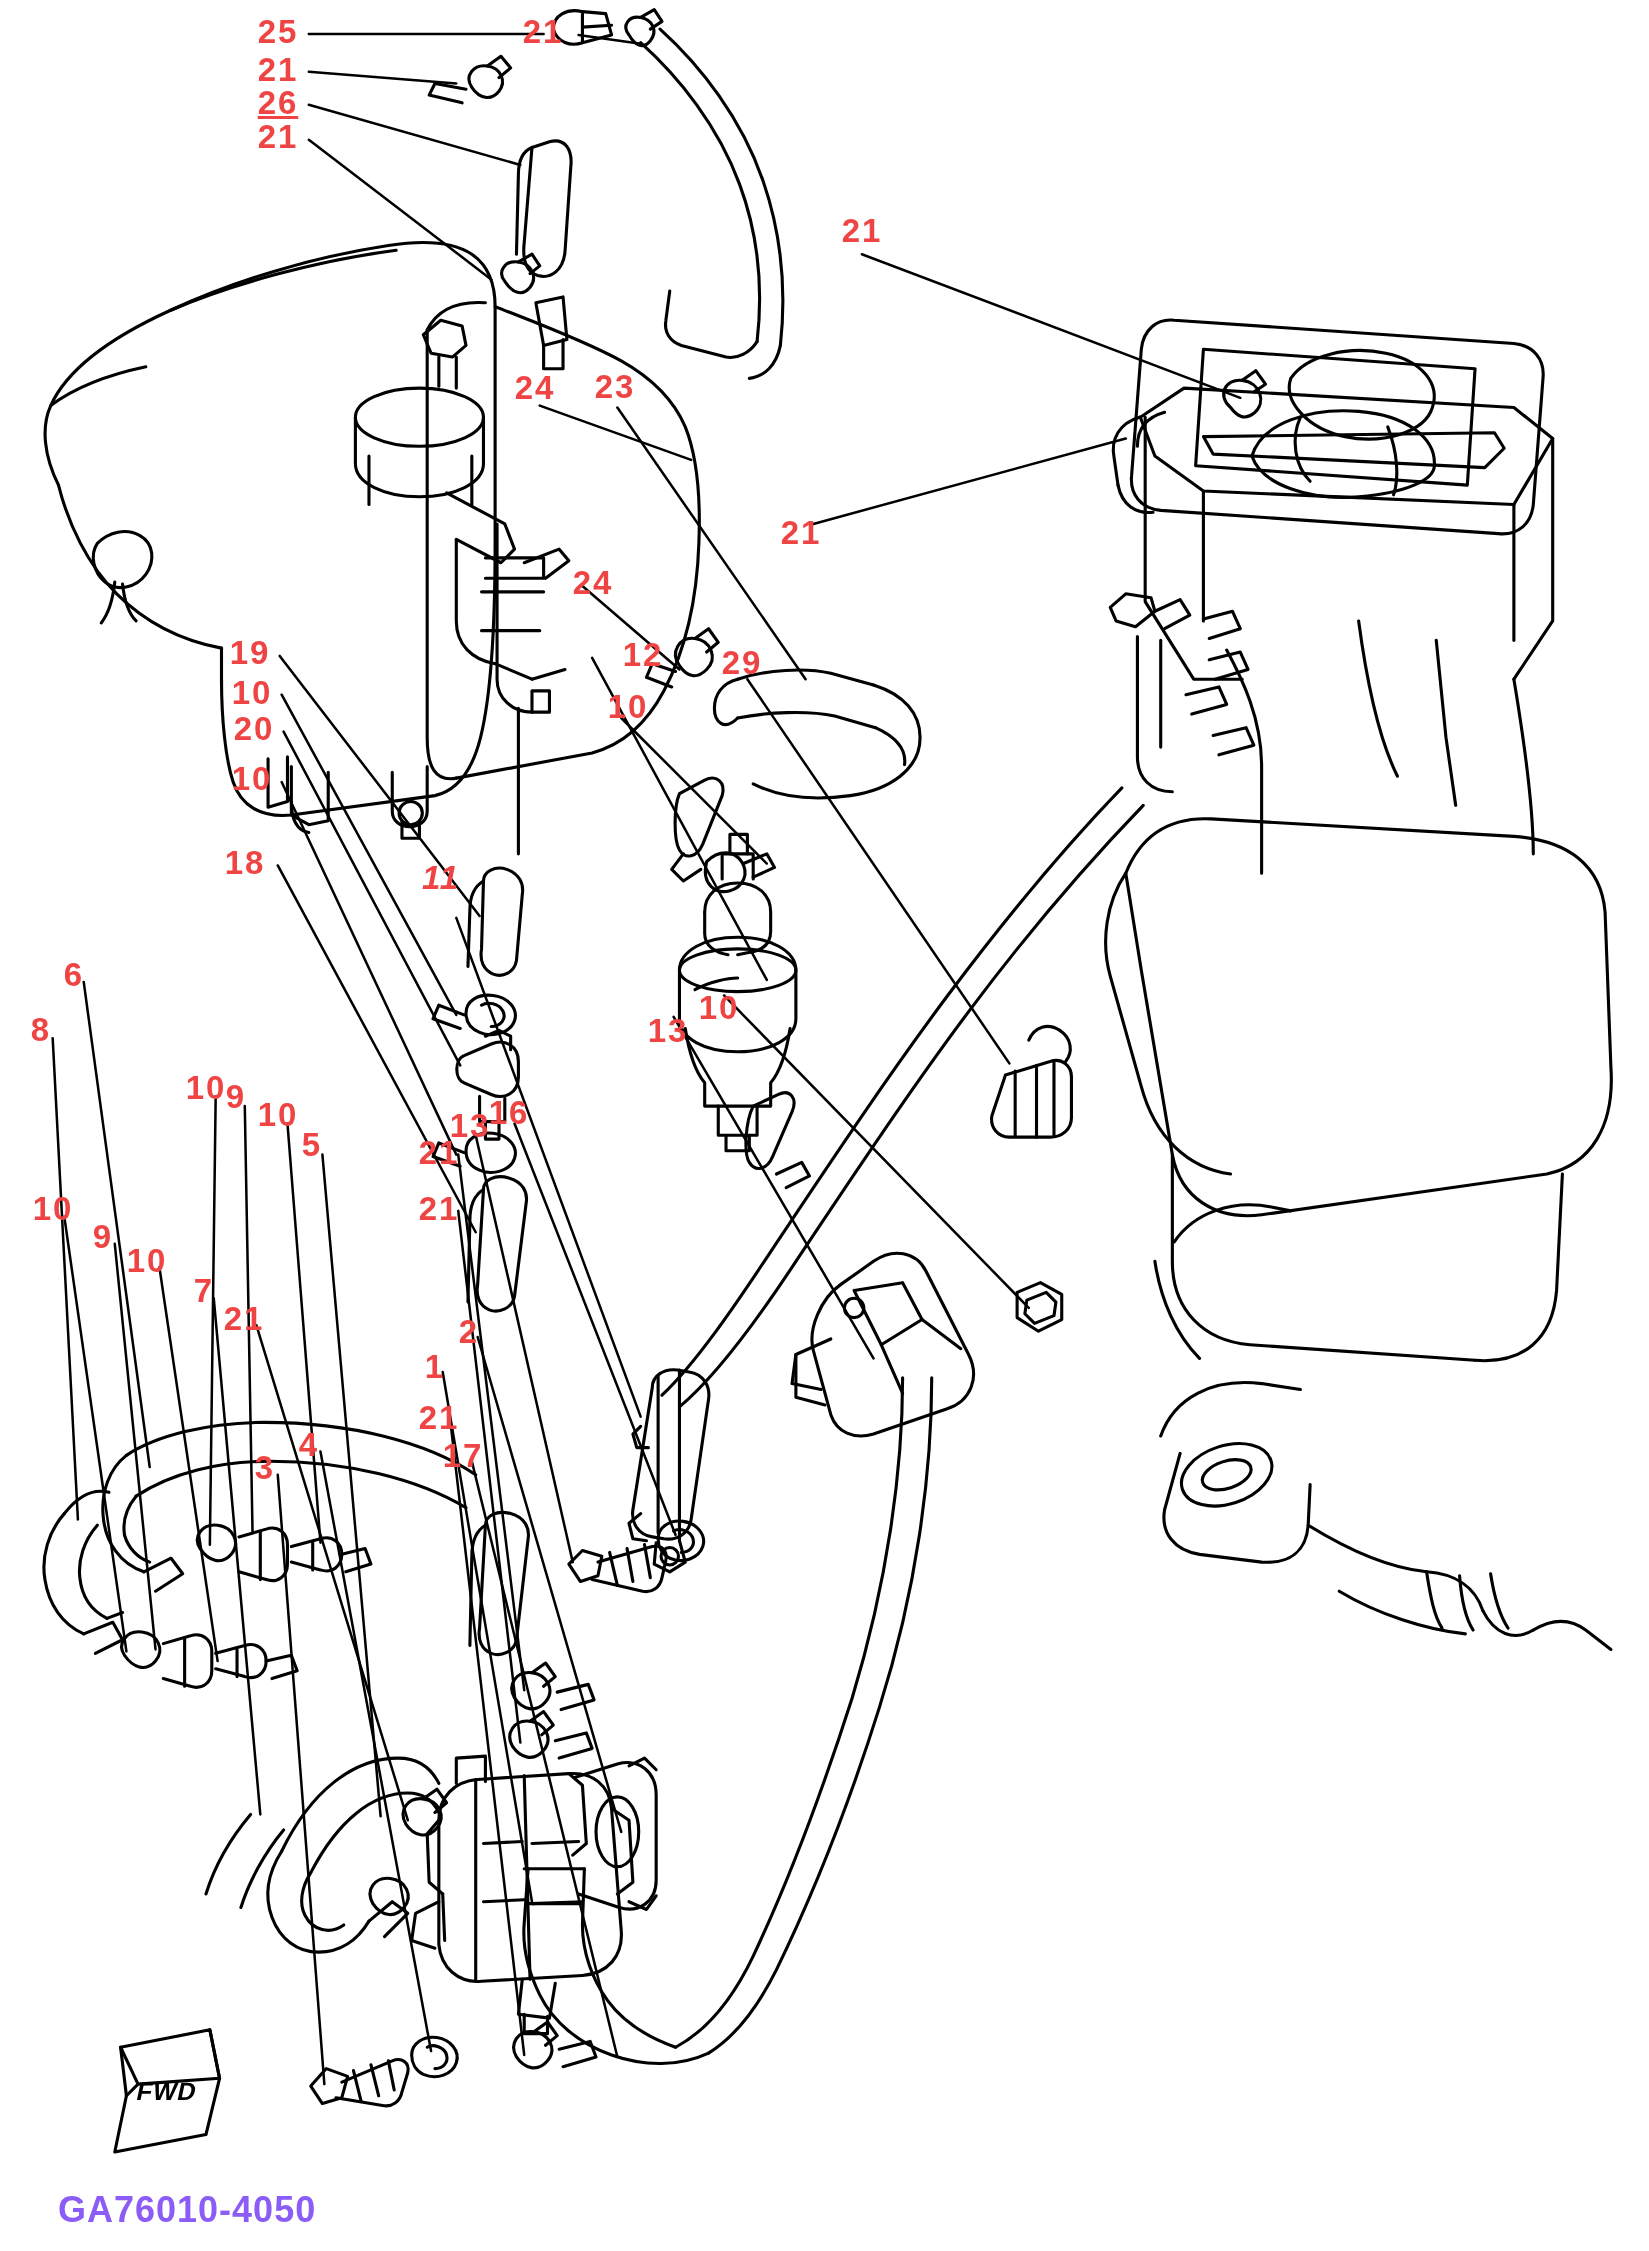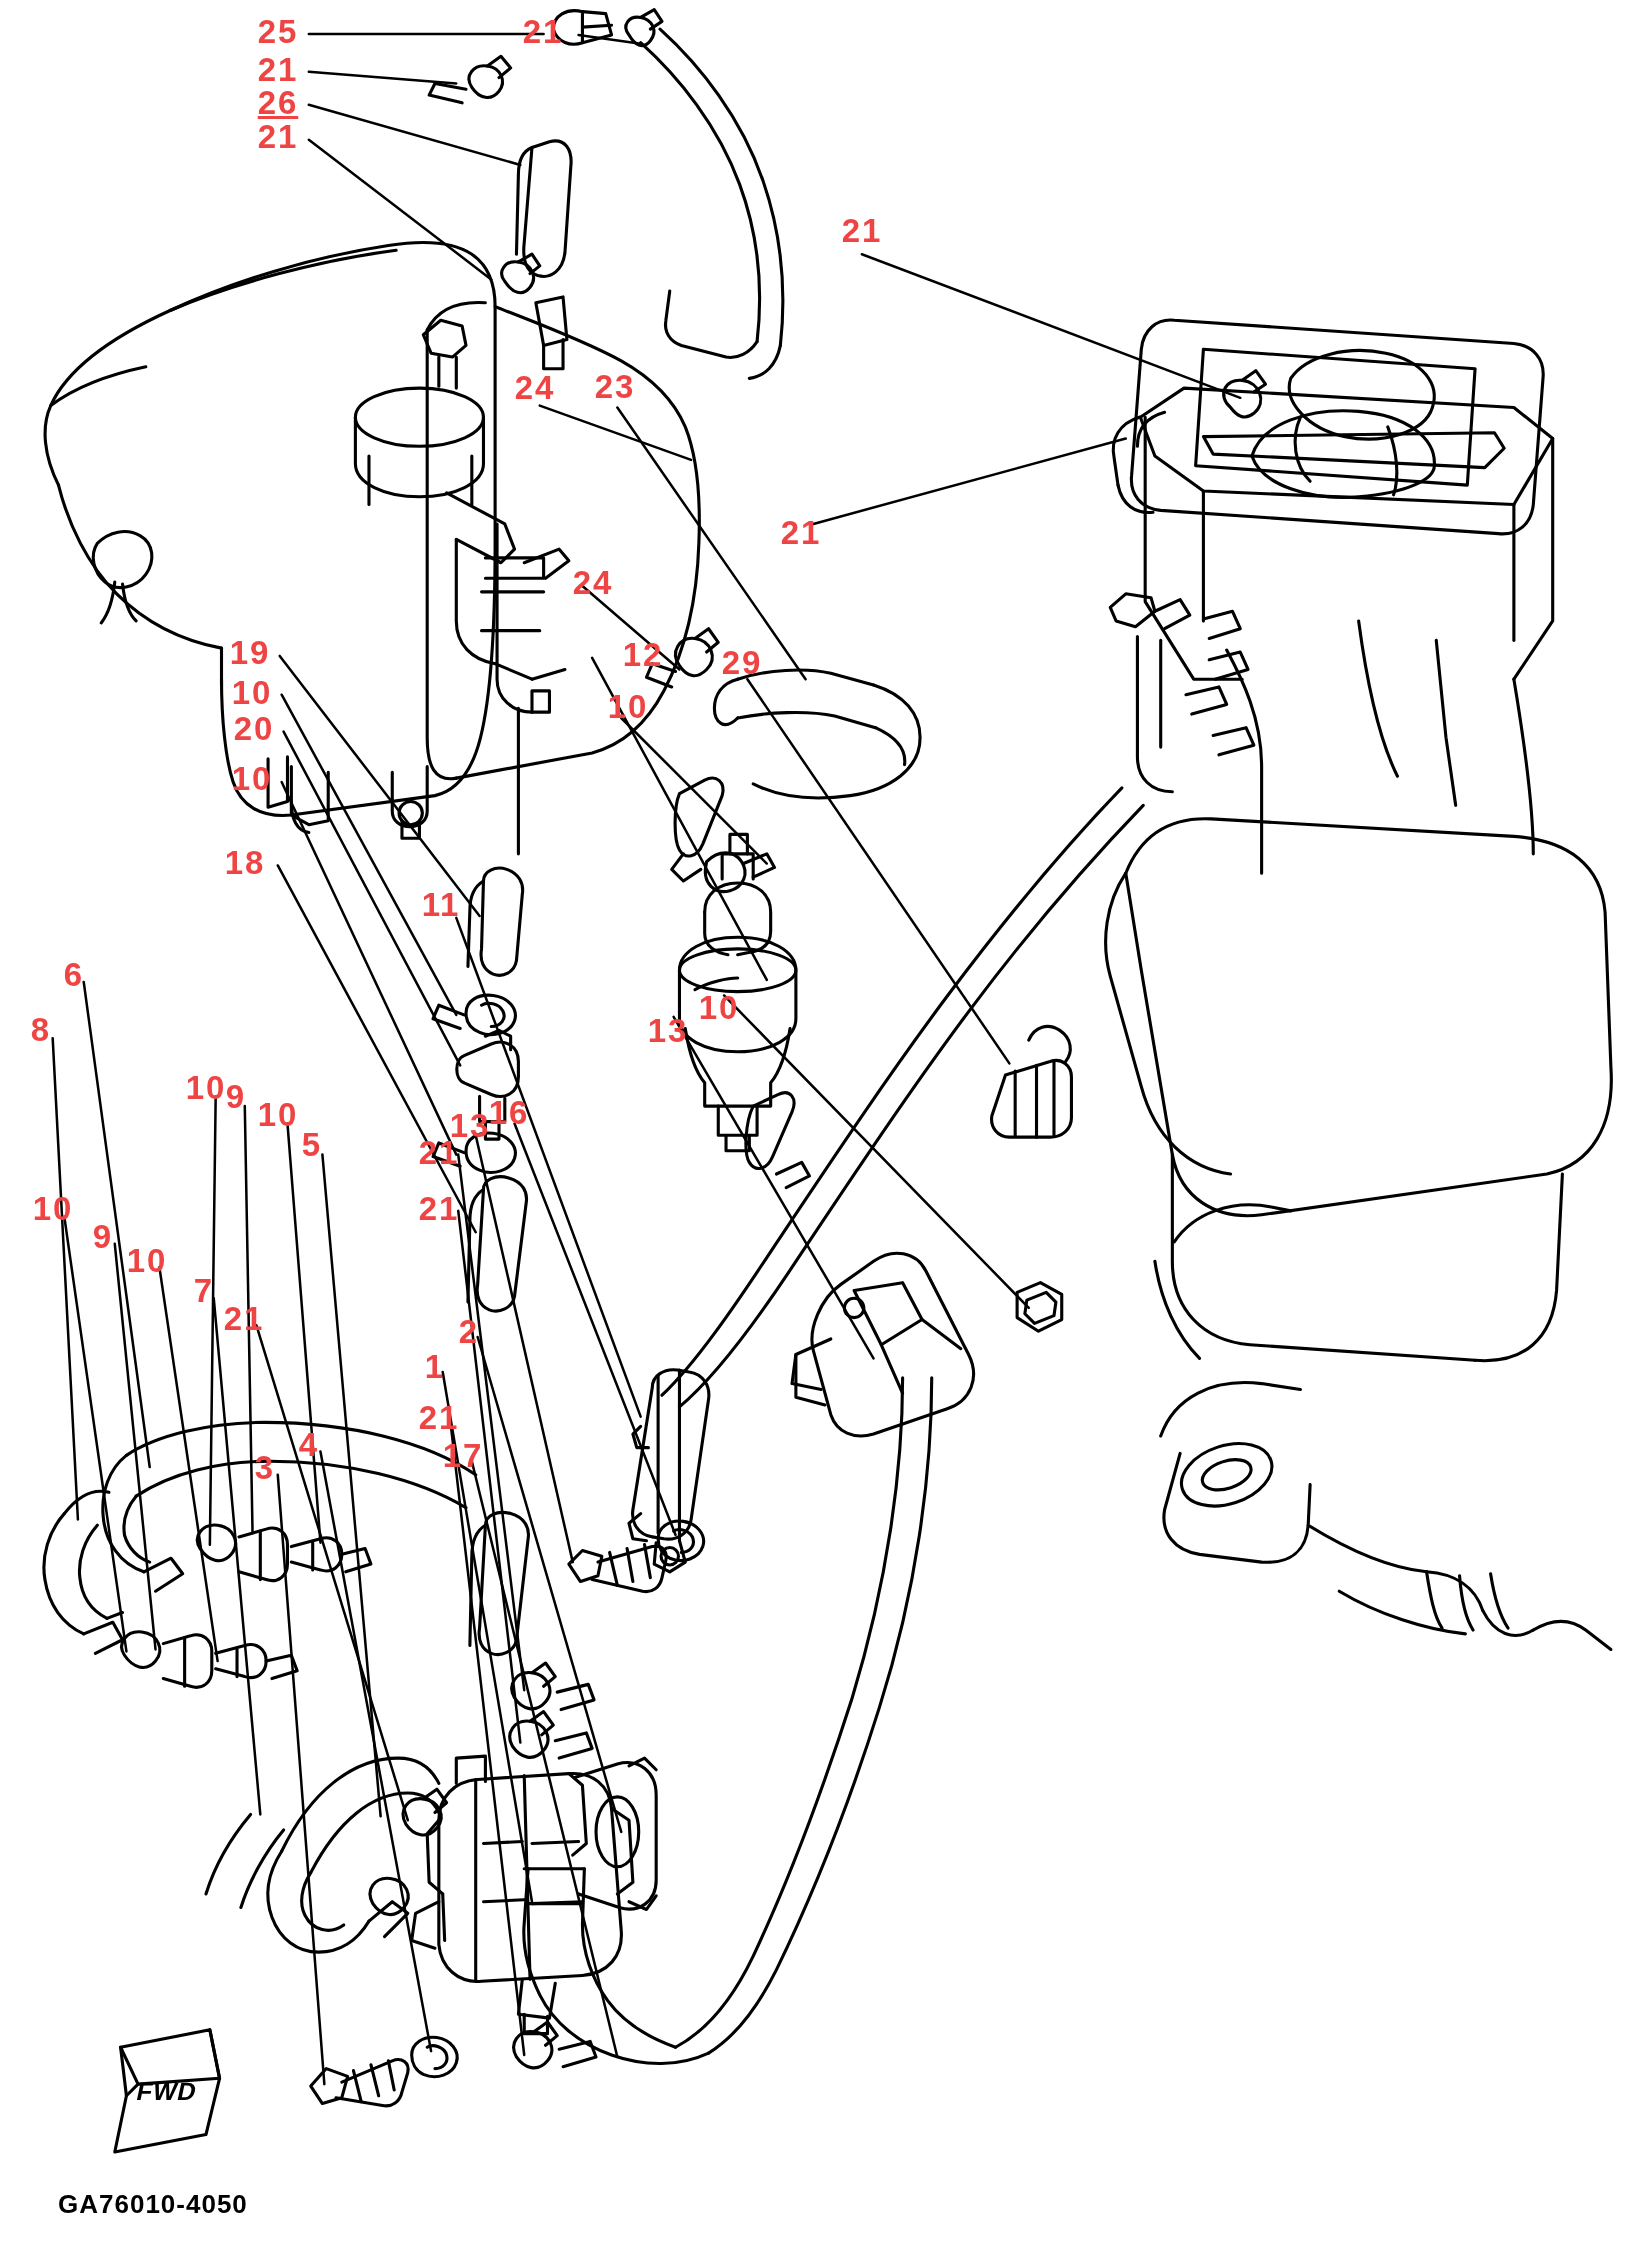--- a/index.html
+++ b/index.html
@@ -30,24 +30,24 @@
     font-size: 33px;
     font-weight: 700;
     color: #ef4444;
     letter-spacing: 1.9px;
     white-space: nowrap;
     transform: translate(-50%, -50%);
   }
   .partcode {
     position: absolute;
     font-family: "Liberation Sans", sans-serif;
-    font-size: 26px;
+    font-size: 36px;
     font-weight: 700;
     letter-spacing: 1px;
-    color: #000000;
+    color: #8b5cf6;
     white-space: nowrap;
   }
   .fwd-label {
     position: absolute;
     font-family: "Liberation Sans", sans-serif;
     font-size: 25px;
     font-weight: 700;
     color: #000000;
     transform: translate(-50%, -50%) skewX(-12deg);
     letter-spacing: 1px;
@@ -521,21 +521,21 @@
     <span class="callout" style="left:801px;top:533px;">21</span>
     <span class="callout" style="left:593px;top:583px;">24</span>
     <span class="callout" style="left:643px;top:655px;text-align:center;">12</span>
     <span class="callout" style="left:250px;top:653px;">19</span>
     <span class="callout" style="left:628px;top:707px;">10</span>
     <span class="callout" style="left:742px;top:663px;">29</span>
     <span class="callout" style="left:252px;top:693px;">10</span>
     <span class="callout" style="left:254px;top:729px;">20</span>
     <span class="callout" style="left:252px;top:779px;">10</span>
     <span class="callout" style="left:245px;top:863px;">18</span>
-    <span class="callout" style="left:441px;top:905px;">11</span>
+    <span class="callout" style="left:441px;top:878px;font-style:italic;">11</span>
     <span class="callout" style="left:668px;top:1031px;">13</span>
     <span class="callout" style="left:719px;top:1008px;">10</span>
     <span class="callout" style="left:74px;top:975px;">6</span>
     <span class="callout" style="left:41px;top:1030px;">8</span>
     <span class="callout" style="left:206px;top:1088px;">10</span>
     <span class="callout" style="left:236px;top:1097px;">9</span>
     <span class="callout" style="left:278px;top:1115px;">10</span>
     <span class="callout" style="left:312px;top:1145px;">5</span>
     <span class="callout" style="left:470px;top:1126px;">13</span>
     <span class="callout" style="left:509px;top:1113px;">16</span>

